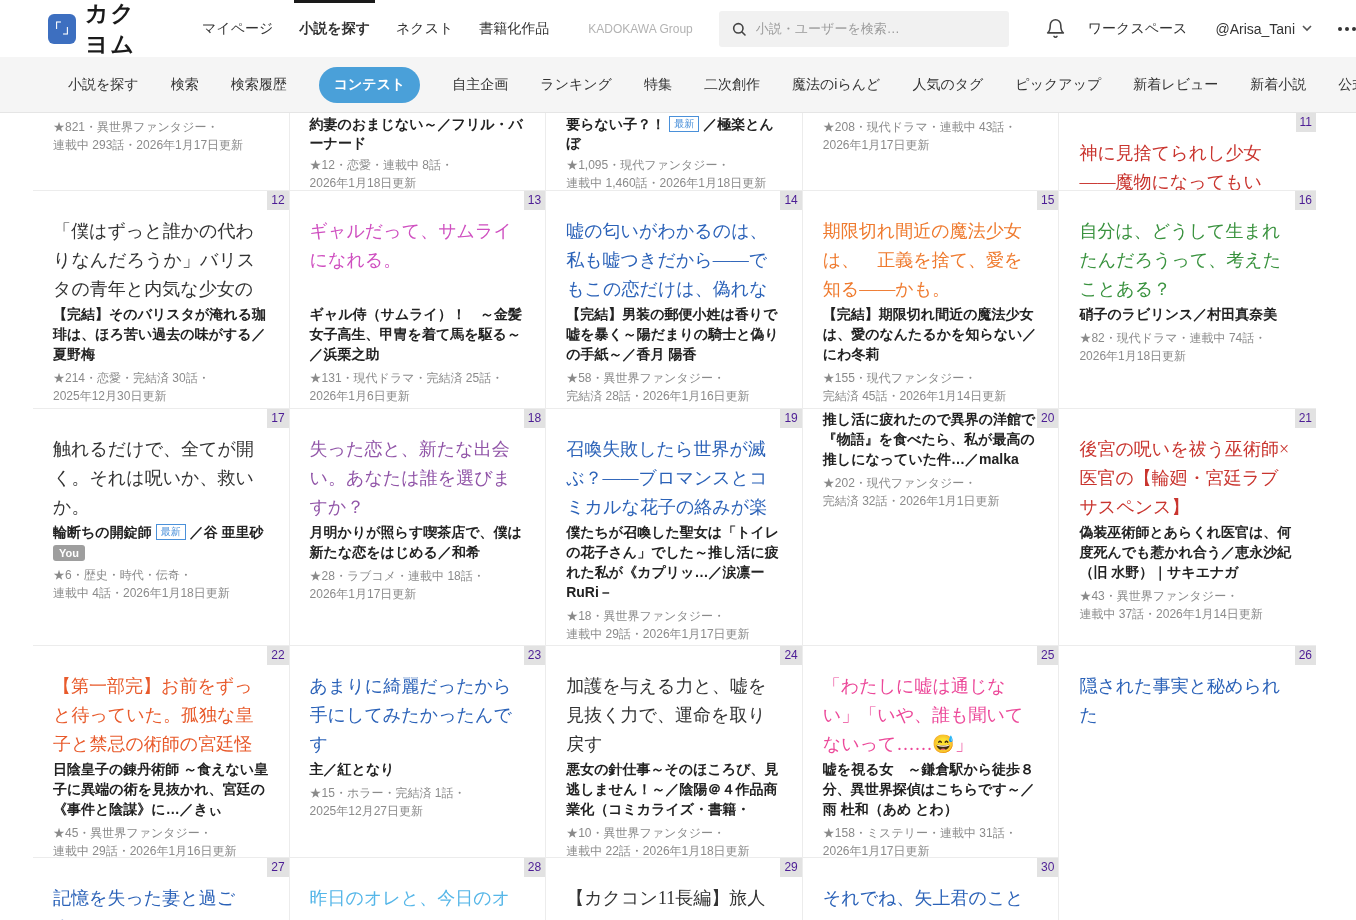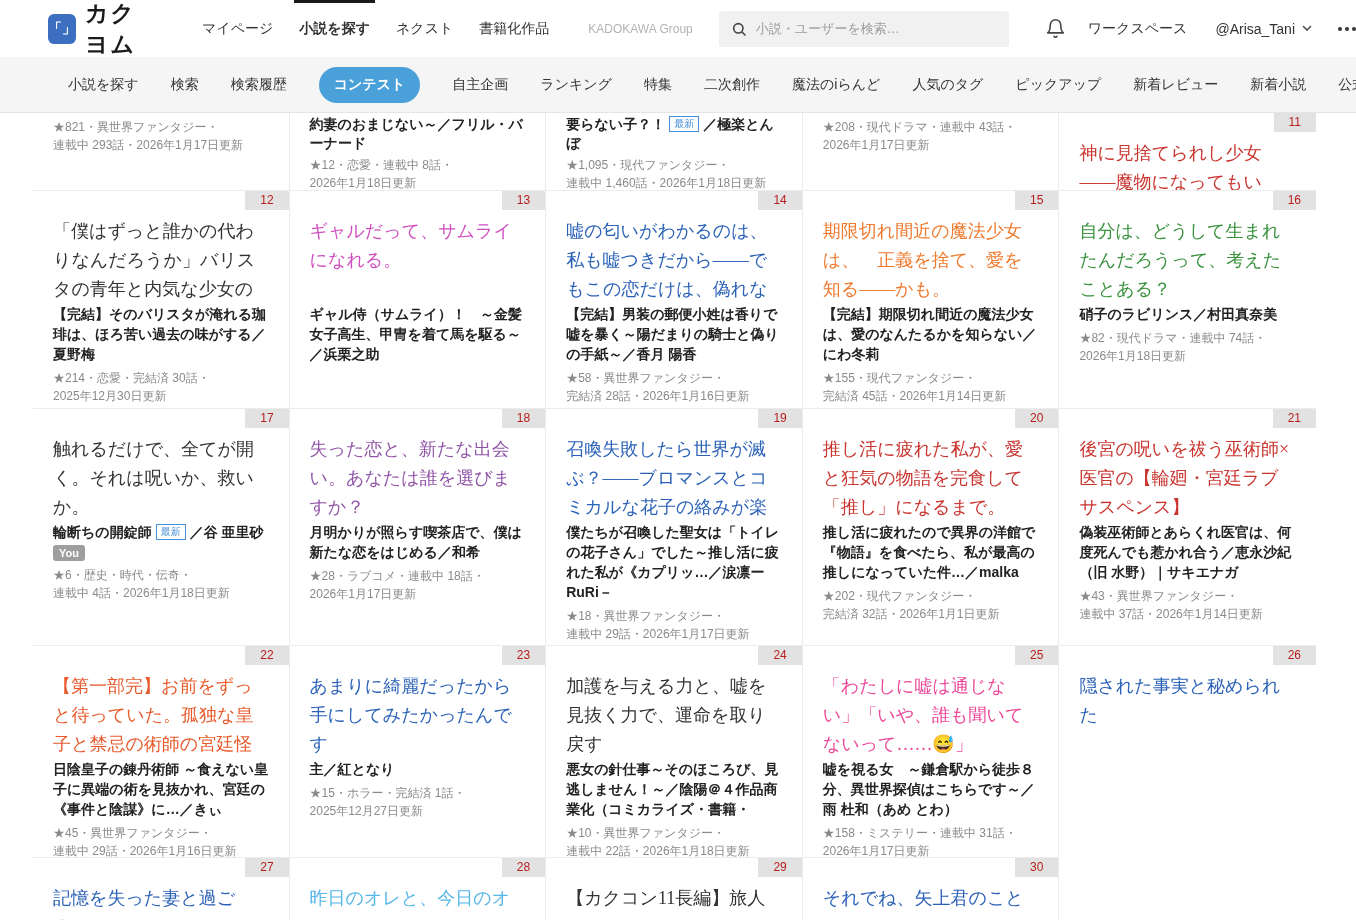--- a/index.html
+++ b/index.html
@@ -35,22 +35,22 @@
   .subnav-item{color:#333;cursor:pointer;flex:none}
   .subnav-item.pill{background:#4aa0d9;color:#fff;padding:9px 15px;border-radius:999px;font-weight:bold}
 
   
   .grid{margin-left:33px;width:1283px;height:807px;display:grid;
     grid-template-columns:repeat(5,1fr);grid-template-rows:77px 218px 237px 212px 1fr;overflow:hidden}
   .cell{border-right:1px solid #ececec;position:relative;padding:0 20px;overflow:hidden;background:#fff}
   .cell:nth-child(5n){border-right:none}
   .cell:nth-child(n+6){border-top:1px solid #ececec}
   .partial{padding-top:2px}
-  .card-num{position:absolute;top:0;right:0;background:#e2e2e2;color:#b91c1c;
-    font-size:12px;line-height:19px;padding:0 15px}
+  .card-num{position:absolute;top:0;right:0;background:#e2e2e2;color:#4c1d95;
+    font-size:12px;line-height:19px;padding:0 4px}
   .catch{margin-top:26px;height:87px;overflow:hidden;cursor:pointer;
     font-family:"Liberation Serif","DejaVu Serif",serif;font-size:18px;line-height:29px;font-weight:500}
   .catch:empty{display:none}
   .title{font-size:14px;font-weight:bold;line-height:20px;color:#222;cursor:pointer}
   .partial .title{line-height:19px}
   .title span:empty{display:none}
   .badge-new{display:inline-block;border:1px solid #4a90d9;color:#4a90d9;font-size:10px;
     line-height:14px;padding:0 4px;margin:0 4px;border-radius:0;vertical-align:2px;
     font-weight:normal;background:#fff}
   .badge-you{display:table;background:#9e9e9e;color:#fff;font-size:11px;line-height:16px;
@@ -179,20 +179,22 @@
 2025年12月30日更新</p>
   </article>
 
   <article class="cell card">
     <span class="card-num">13</span>
     <h3 class="catch" style="color: rgb(207, 79, 192);">ギャルだって、サムライになれる。</h3>
     <div class="title">
       <span>ギャル侍（サムライ）！　～金髪女子高生、甲冑を着て馬を駆る～／浜栗之助</span>
     </div>
 
+    <p class="stats">★131・現代ドラマ・完結済 25話・
+2026年1月6日更新</p>
   </article>
 
   <article class="cell card">
     <span class="card-num">14</span>
     <h3 class="catch" style="color: rgb(43, 98, 184);">嘘の匂いがわかるのは、私も嘘つきだから――でもこの恋だけは、偽れない</h3>
     <div class="title">
       <span>【完結】男装の郵便小姓は香りで嘘を暴く～陽だまりの騎士と偽りの手紙～／香月 陽香</span>
     </div>
 
     <p class="stats">★58・異世界ファンタジー・
@@ -249,21 +251,20 @@
     <div class="title">
       <span>僕たちが召喚した聖女は「トイレの花子さん」でした～推し活に疲れた私が《カプリッ…／涙凛ーRuRi－</span>
     </div>
 
     <p class="stats">★18・異世界ファンタジー・
 連載中 29話・2026年1月17日更新</p>
   </article>
 
   <article class="cell card">
     <span class="card-num">20</span>
-    <h3 class="catch" style="color: rgb(201, 52, 46);">推し活に疲れた私が、愛と狂気の物語を完食して「推し」になるまで。</h3>
     <div class="title">
       <span>推し活に疲れたので異界の洋館で『物語』を食べたら、私が最高の推しになっていた件…／malka</span>
     </div>
 
     <p class="stats">★202・現代ファンタジー・
 完結済 32話・2026年1月1日更新</p>
   </article>
 
   <article class="cell card">
     <span class="card-num">21</span>

